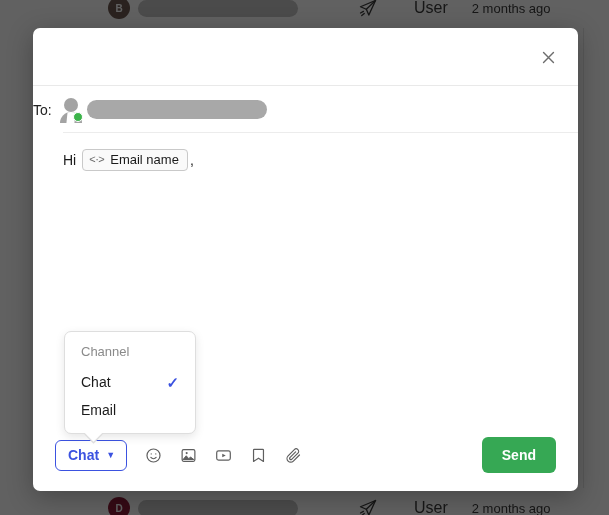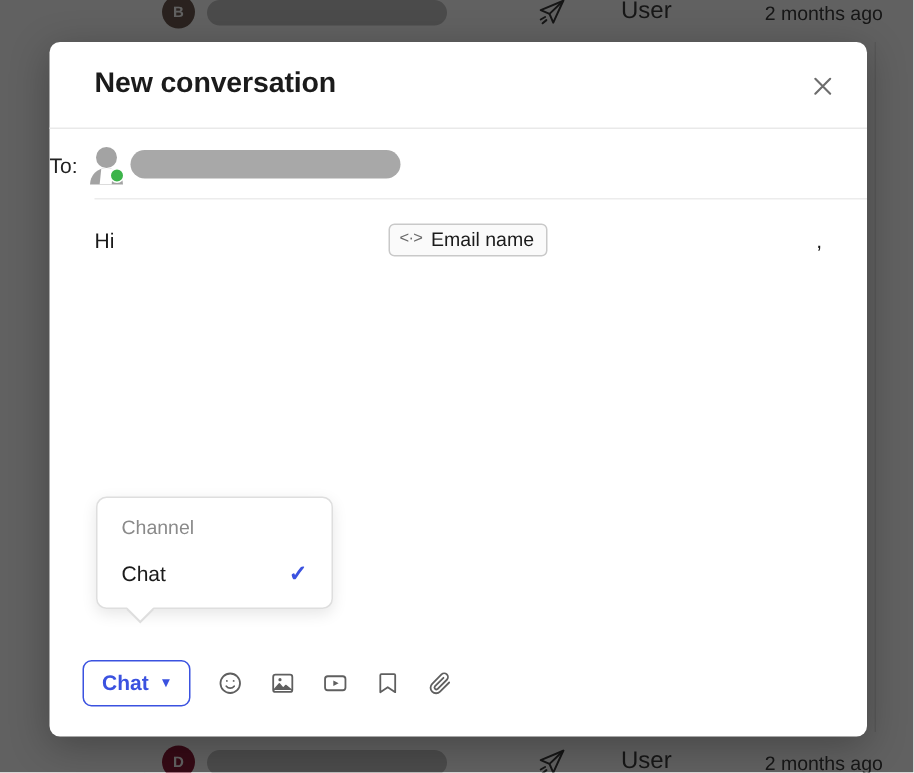--- a/index.html
+++ b/index.html
@@ -64,21 +64,21 @@
     color: #3a3a3a;
   }
   .bg-send-icon svg { display: block; }
   .bg-user {
     margin-left: 36px;
     font-size: 16px;
     color: #3d3d3d;
     flex: 0 0 auto;
   }
   .bg-time {
-    margin-left: 62px;
+    margin-left: 24px;
     font-size: 13px;
     color: #3d3d3d;
     flex: 0 0 auto;
   }
   .bg-vline {
     position: absolute;
     top: 0;
     width: 1px;
     height: 515px;
     background: #e8e8e8;
@@ -204,21 +204,20 @@
     position: relative;
     height: 285px;
     padding: 16px 30px 0 30px;
     box-sizing: border-box;
   }
   #greeting-line {
     display: flex;
     align-items: center;
     font-size: 14px;
     color: #1b1b1b;
-    justify-content: space-between;
   }
   #greeting-prefix { margin-right: 6px; }
   #first-name-token {
     display: inline-flex;
     align-items: center;
     border: 1px solid #c9c9c9;
     border-radius: 4px;
     background: #fafafa;
     padding: 2px 8px 3px 6px;
     font-size: 13px;
@@ -232,21 +231,21 @@
     line-height: 1;
     letter-spacing: -0.5px;
   }
   #greeting-suffix { margin-left: 2px; }
 
   
   #channel-dropdown {
     position: absolute;
     left: 31px;
     top: 303px;
-    width: 158px;
+    width: 132px;
     background: #ffffff;
     border: 1px solid #dedede;
     border-radius: 7px;
     box-shadow: 0 3px 10px rgba(0,0,0,0.10);
     padding: 10px 0 9px 0;
     box-sizing: border-box;
     z-index: 5;
   }
   #channel-dropdown::after,
   #channel-dropdown::before {
@@ -380,21 +379,20 @@
     <span class="bg-user">User</span>
     <span class="bg-time">2 months ago</span>
   </div>
 </div>
 
 <div id="modal-overlay"></div>
 
 <div id="modal">
 
   <div id="modal-header">
-    <div id="modal-title">New conversation</div>
     <div id="close-button">
       <svg width="17" height="17" viewBox="0 0 24 24" fill="none" stroke="currentColor" stroke-width="2" stroke-linecap="round">
         <path d="M5 5l14 14M19 5L5 19"></path>
       </svg>
     </div>
   </div>
 
   <div id="to-row">
     <span id="to-label">To:</span>
     <div id="to-avatar">
@@ -415,20 +413,24 @@
       </span>
       <span id="greeting-suffix">,</span>
     </div>
   </div>
 
   <div id="channel-dropdown">
     <div id="dropdown-header">Channel</div>
     <div class="dropdown-item">
       <span>Chat</span>
       <span class="check">✓</span>
+    </div>
+    <div class="dropdown-item">
+      <span>Email</span>
+      <span class="check hidden">✓</span>
     </div>
   </div>
 
   <div id="composer-toolbar">
     <div id="channel-button">
       <span>Chat</span>
       <span class="caret">▼</span>
     </div>
 
     <div id="toolbar-icons">
@@ -458,15 +460,16 @@
           <path d="M6 3.4h12a1 1 0 0 1 1 1v16l-7-4.6-7 4.6v-16a1 1 0 0 1 1-1z"></path>
         </svg>
       </div>
       <div class="tool-icon">
         <svg width="17" height="17" viewBox="0 0 24 24" fill="none" stroke="currentColor" stroke-width="1.7" stroke-linecap="round" stroke-linejoin="round">
           <path d="M20.4 11.3l-8.6 8.6a5.2 5.2 0 0 1-7.4-7.4l8.8-8.8a3.5 3.5 0 0 1 5 5l-8.8 8.8a1.8 1.8 0 0 1-2.5-2.5l8.1-8.1"></path>
         </svg>
       </div>
     </div>
 
+    <button id="send-button">Send</button>
   </div>
 
 </div>
 
 </body></html>

